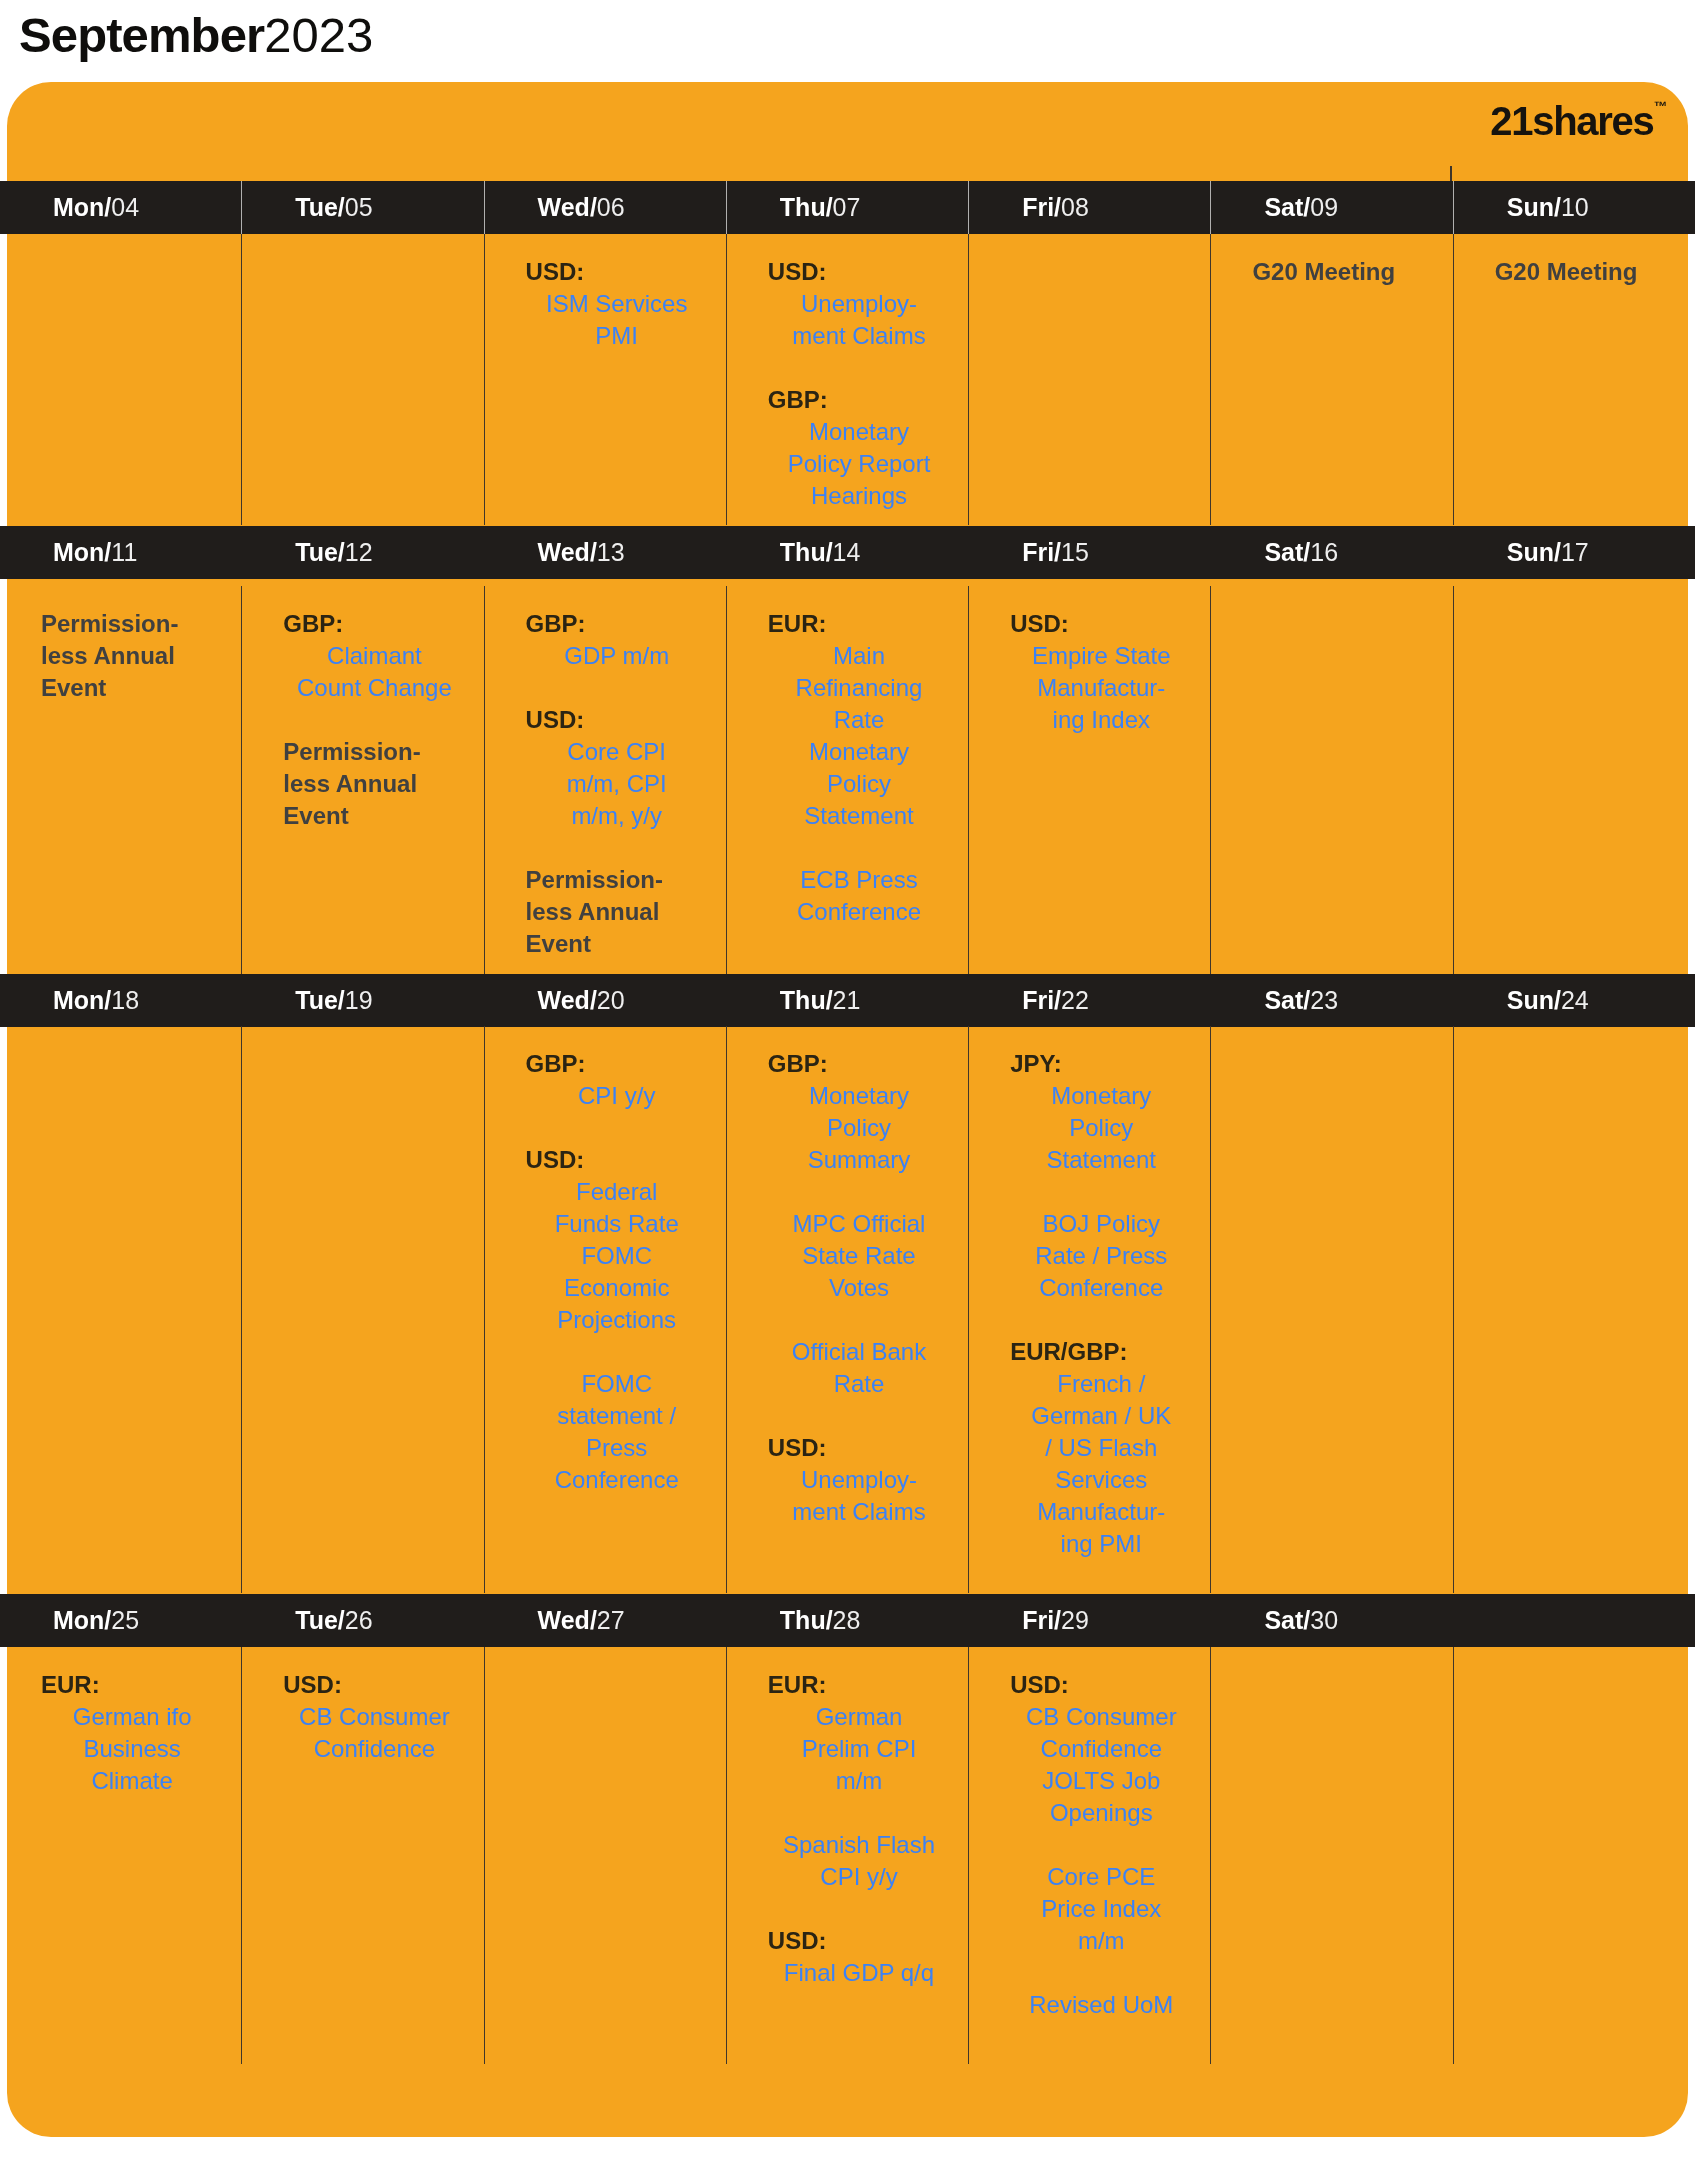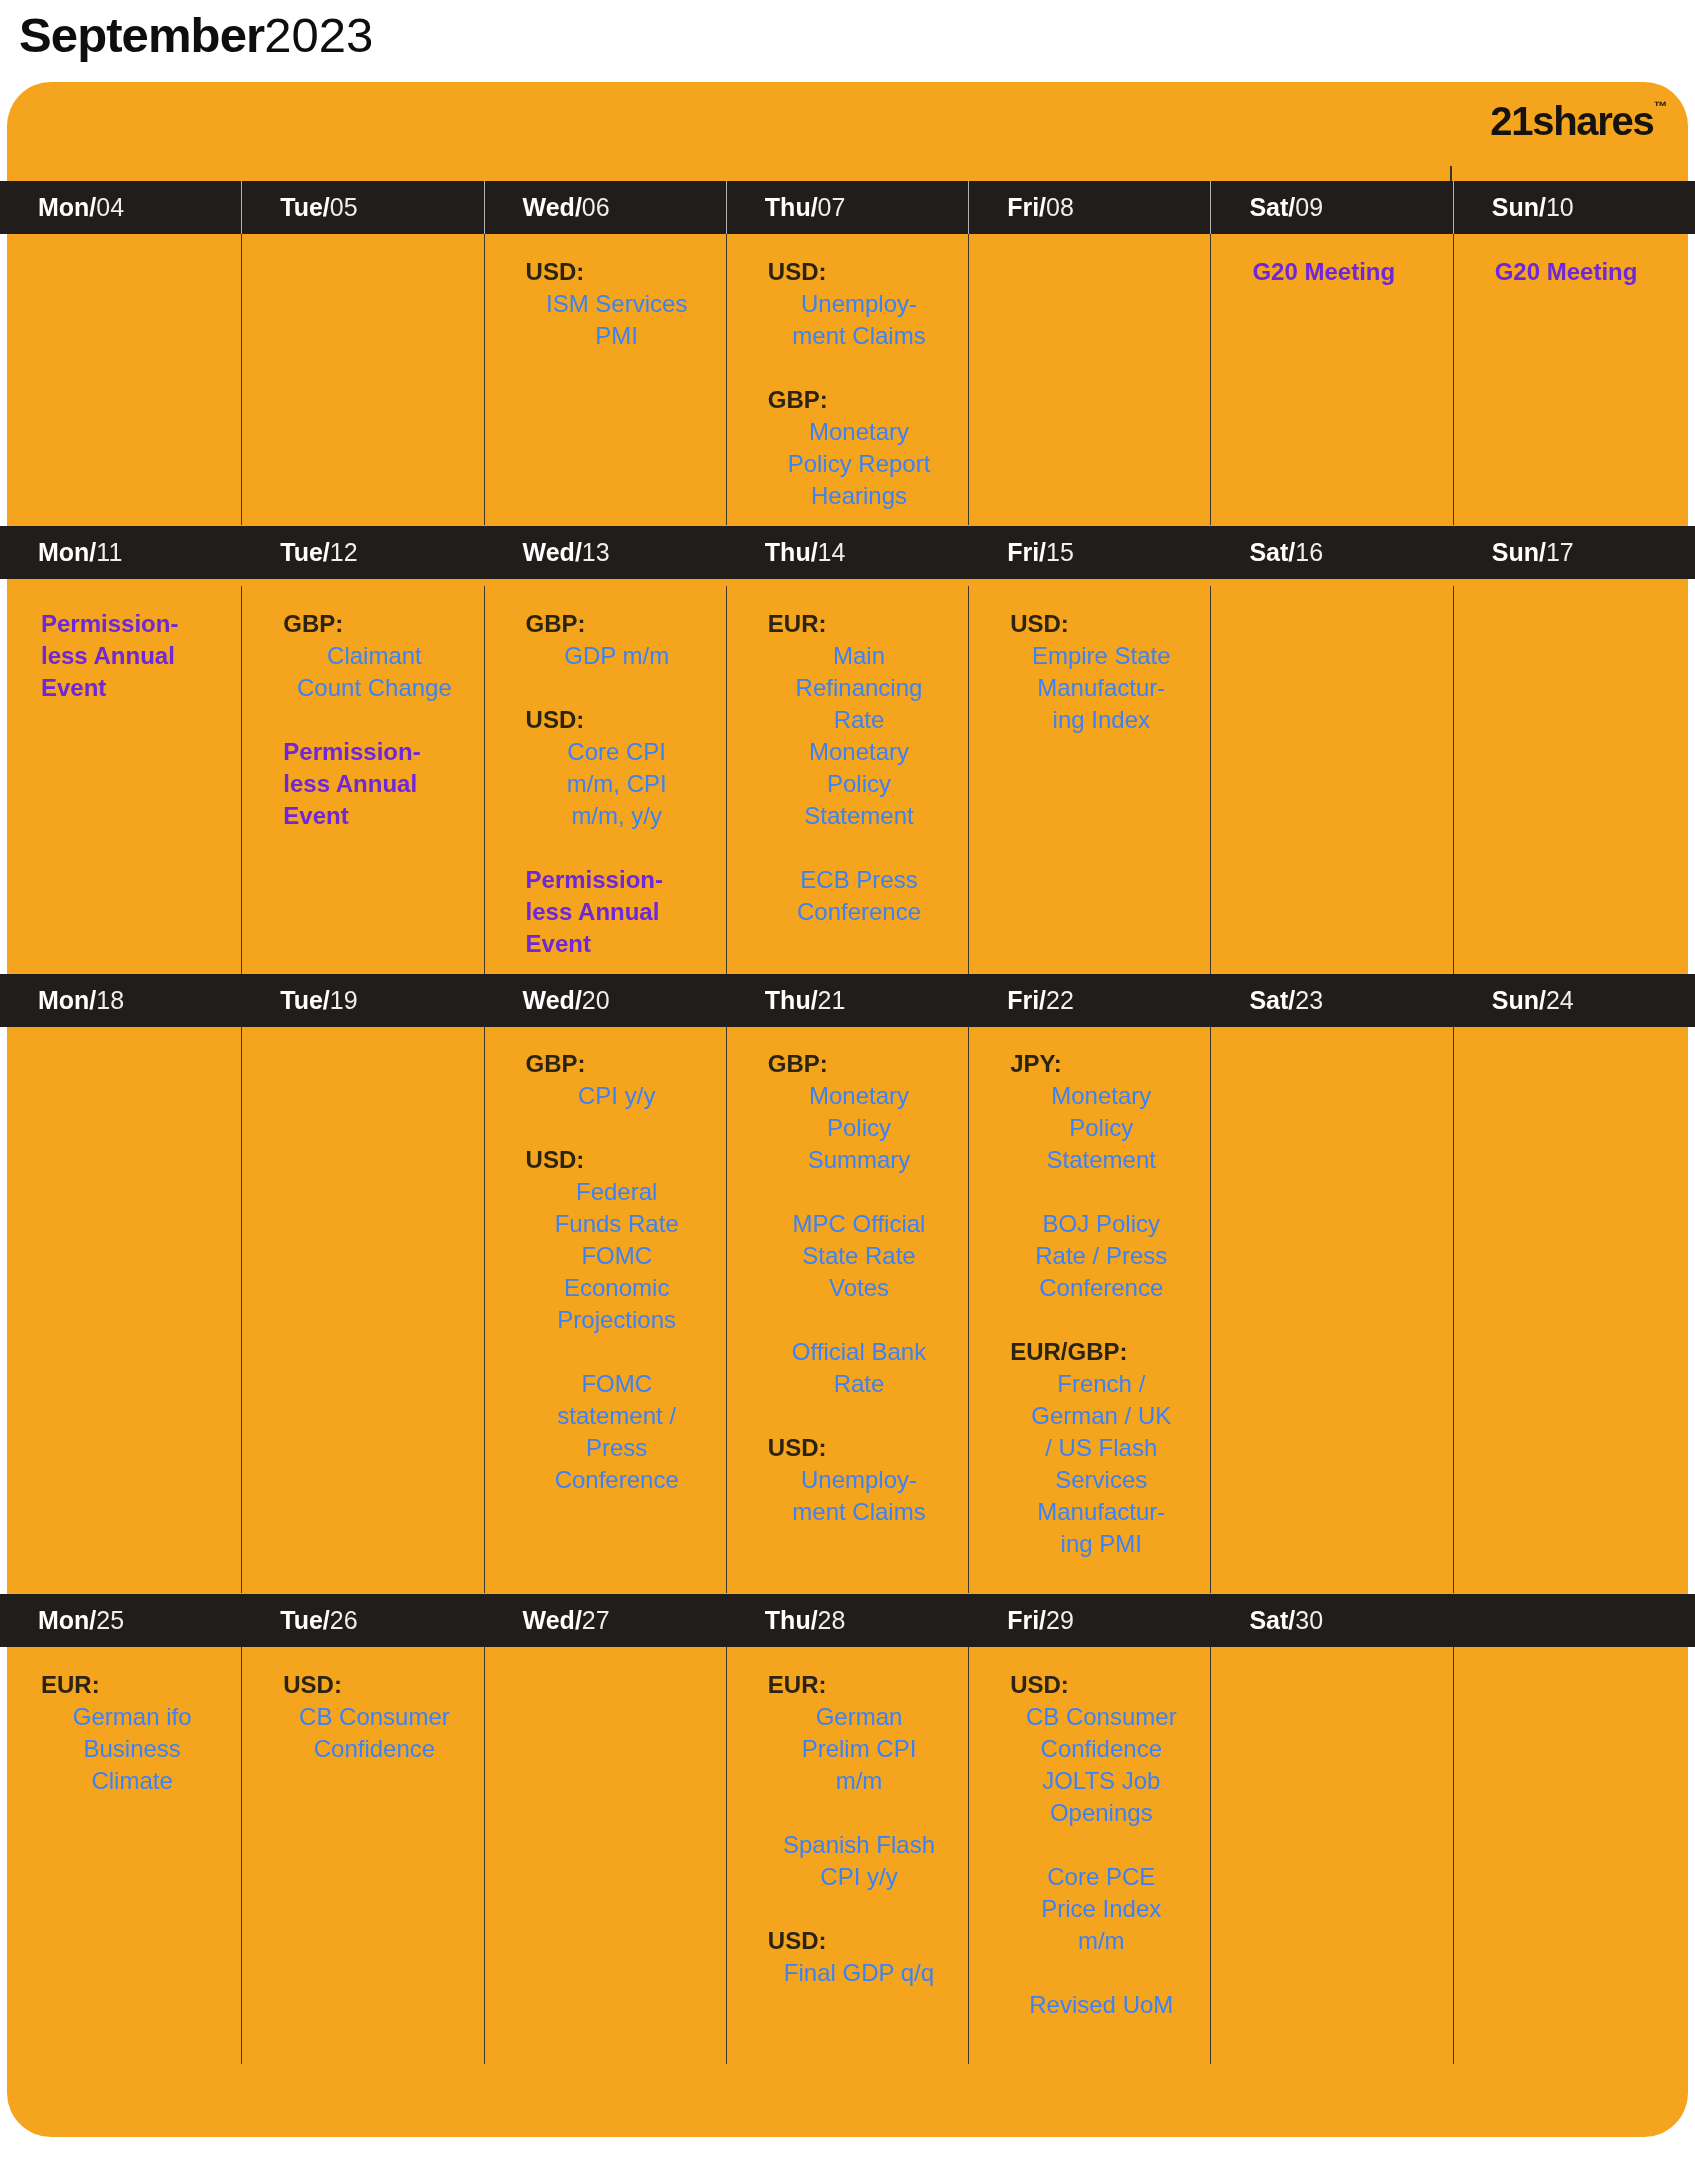--- a/index.html
+++ b/index.html
@@ -21,37 +21,37 @@
     position:absolute;top:99px;right:29px;font-weight:700;font-size:40px;
     color:#16130e;letter-spacing:-1.3px;white-space:nowrap;
   }
   .logo sup{font-size:13.6px;vertical-align:24px;letter-spacing:0;}
   .tick{position:absolute;left:1450px;top:166px;width:1.7px;height:15.3px;background:#3E352A;}
   .hdr{
     position:absolute;left:0;width:1696px;height:53px;background:#201d1b;
     display:grid;grid-template-columns:repeat(7,1fr);
   }
   .hcell{
-    display:flex;align-items:center;padding-left:38px;color:#ffffff;
+    display:flex;align-items:center;padding-left:53px;color:#ffffff;
     font-size:25px;font-weight:700;box-sizing:border-box;height:100%;
   }
   .hcell .num{font-weight:400;color:#eeeeee;}
   .hdr.week1 .hcell.divided{border-right:1.7px solid rgba(255,255,255,0.65);}
   .row{
     position:absolute;left:0;width:1696px;
     display:grid;grid-template-columns:repeat(7,1fr);
   }
   .cell{
     box-sizing:border-box;padding:22px 18px 17px 41px;overflow:hidden;
   }
   .cell.bordered{border-right:1.7px solid #40362a;}
   .block + .block{margin-top:32px;}
   .evt-label{font-weight:700;font-size:24px;line-height:32px;color:#2b2413;}
   .evt-text{font-size:24px;line-height:32px;color:#3b82f6;white-space:pre-line;text-align:center;}
-  .evt-bold{font-weight:700;font-size:24px;line-height:32px;color:#6d28d9;white-space:pre-line;}
+  .evt-bold{font-weight:700;font-size:24px;line-height:32px;color:#404040;white-space:pre-line;}
 </style>
 </head>
 <body>
 
 <div class="page">
   <div class="title"><span class="month">September</span><span class="year">2023</span></div>
 
   <div class="calendar"></div>
 
   <div class="logo"><span>21shares</span><sup>™</sup></div>

